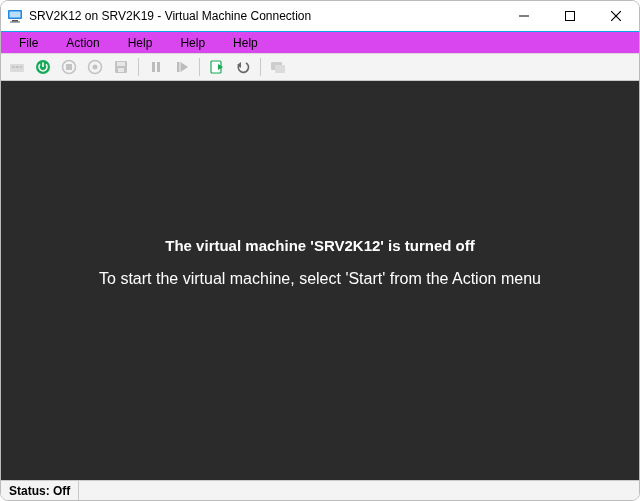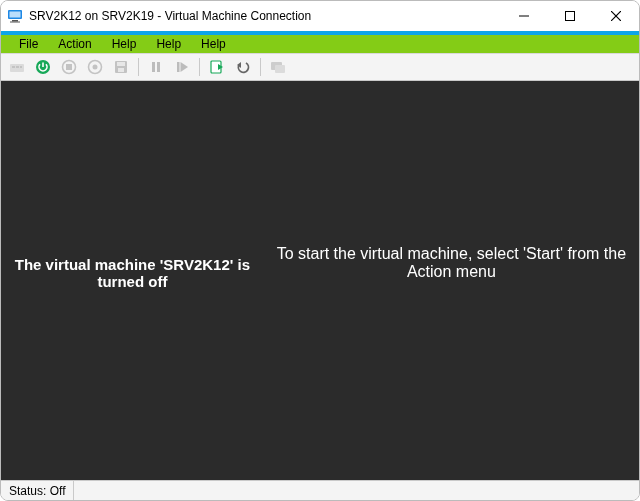--- a/index.html
+++ b/index.html
@@ -38,25 +38,25 @@
   }
   .titlebar .winbtn {
     width: 46px; height: 30px;
     display: flex; align-items: center; justify-content: center;
     color: #000;
   }
   .titlebar .winbtn svg { display:block; }
   
   .menubar {
     height: 22px;
-    background: #84cc16;
+    background: #d946ef;
     display: flex; align-items: center;
     padding-left: 8px;
-    gap: 0;
-    border-top: 4px solid #0ea5e9;
+    gap: 8px;
+    border-top: 1px solid #0ea5e9;
   }
   .menubar .menu-item {
     padding: 2px 10px;
     font-size: 12px;
     color: #000;
   }
   
   .toolbar {
     height: 28px;
     background: #f4f4f4;
@@ -76,21 +76,21 @@
     background: #c9c9c9;
     margin: 0 3px;
   }
   .toolbar svg { display:block; }
   .disabled { opacity: 0.45; }
   
   .vm-area {
     flex: 1 1 auto;
     background: #2b2b2b;
     display: flex;
-    flex-direction: row;
+    flex-direction: column;
     align-items: center;
     justify-content: center;
     color: #fff;
   }
   .vm-area .msg-title {
     font-size: 15px;
     font-weight: 600;
     margin-bottom: 16px;
     text-align: center;
   }
@@ -113,20 +113,21 @@
     display: flex; align-items: center; justify-content: center;
   }
   
   .statusbar {
     height: 20px;
     background: #f4f4f4;
     border-top: 1px solid #c9c9c9;
     display: flex; align-items: center;
     font-size: 12px;
     color: #000;
+    font-weight: bold;
   }
   .statusbar .status-cell {
     padding: 0 8px;
     border-right: 1px solid #c9c9c9;
     height: 100%;
     display: flex; align-items: center;
   }
 </style>
 </head>
 <body>

